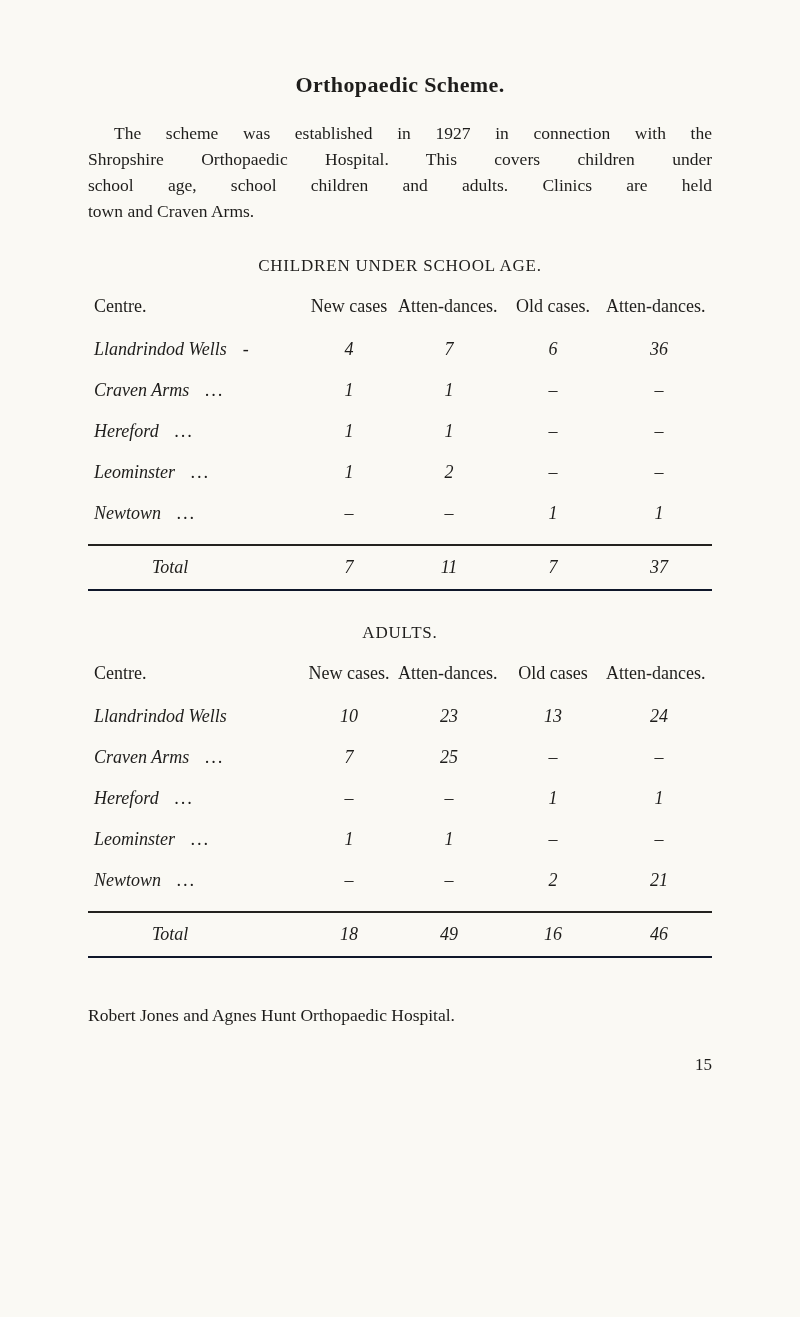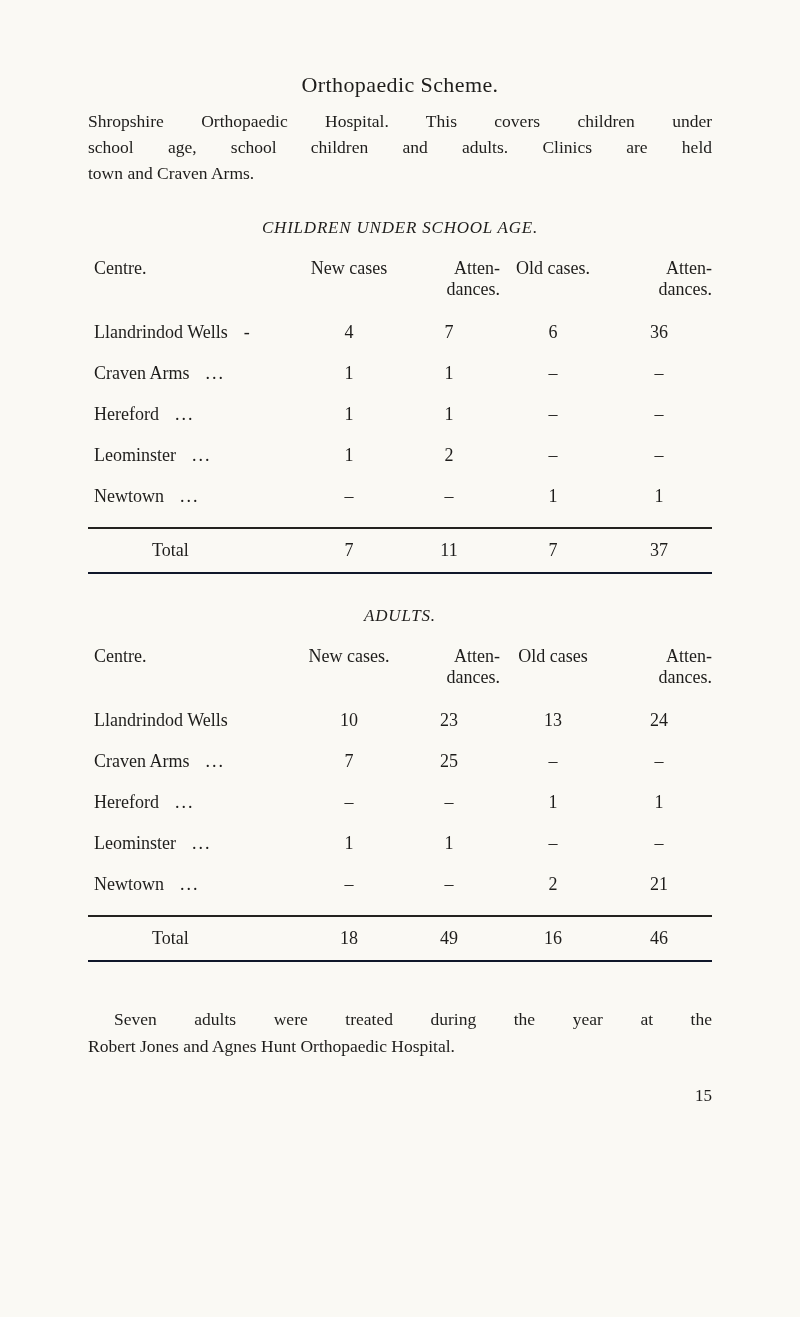--- a/index.html
+++ b/index.html
@@ -10,51 +10,50 @@
     margin: 0 auto;
     background: var(--paper, #faf9f4);
     color: var(--ink, #1e1d1b);
     font-family: "Liberation Serif", "DejaVu Serif", serif;
     padding: 72px 88px 0 88px;
     position: relative;
     overflow: hidden;
   }
   .title {
     text-align: center;
-    font-weight: normal;
+    font-weight: bold;
     font-size: 22px;
     letter-spacing: 0.4px;
-    margin-bottom: 10px;
+    margin-bottom: 22px;
   }
   .para { font-size: 17.5px; line-height: 26px; }
   .para-line {
     text-align: justify;
     text-align-last: justify;
     text-justify: inter-word;
   }
   .para-line.firstline { text-indent: 26px; }
   .para-line.lastline { text-align-last: left; }
   .section-head {
     text-align: center;
     font-size: 17px;
     letter-spacing: 0.8px;
     margin-top: 32px;
     margin-bottom: 20px;
-    font-style: italic;
   }
   .otable { width: 100%; font-size: 18px; }
   .thead, .trow {
     display: grid;
     grid-template-columns: 212px 98px 102px 106px 106px;
   }
   .thead { margin-bottom: 22px; align-items: start; }
   .th { text-align: center; }
   .th.centre { text-align: left; padding-left: 6px; }
-  .th.stacked { display: flex; flex-direction: column; line-height: 21px; text-align: right; }
-  .trow { margin-bottom: 20px; }
+  .th.stacked { display: flex; flex-direction: row; line-height: 21px; }
+  .trow { margin-bottom: 20px; font-style: italic; }
   .td { text-align: center; }
   .td.centre { text-align: left; padding-left: 6px; white-space: nowrap; }
   .leader { margin-left: 16px; letter-spacing: 2px; }
   .trow.total {
     border-top: 2px solid #23221f;
     border-bottom: 2px solid #0f172a;
     padding: 11px 0;
     margin-top: 4px;
     margin-bottom: 0;
   }
@@ -63,20 +62,21 @@
   .page-number { text-align: right; font-size: 17px; margin-top: 26px; }
 </style>
 </head>
 <body>
 
 <div class="page">
 
   <h1 class="title">Orthopaedic Scheme.</h1>
 
   <div class="para">
+    <div class="para-line firstline">The scheme was established in 1927 in connection with the</div>
     <div class="para-line">Shropshire Orthopaedic Hospital.  This covers children under</div>
     <div class="para-line">school age, school children and adults.  Clinics are held</div>
     <div class="para-line lastline">town and Craven Arms.</div>
   </div>
 
   <div class="section-head">CHILDREN UNDER SCHOOL AGE.</div>
 
   <div class="otable">
     <div class="thead">
       <div class="th centre">Centre.</div>
@@ -193,19 +193,18 @@
     <div class="trow total">
       <div class="td centre">Total</div>
       <div class="td">18</div>
       <div class="td">49</div>
       <div class="td">16</div>
       <div class="td">46</div>
     </div>
   </div>
 
   <div class="footer-para">
-    <div class="para-line firstline">Seven adults were treated during the year at the</div>
     <div class="para-line lastline">Robert Jones and Agnes Hunt Orthopaedic Hospital.</div>
   </div>
 
   <div class="page-number">15</div>
 
 </div>
 
 </body></html>

